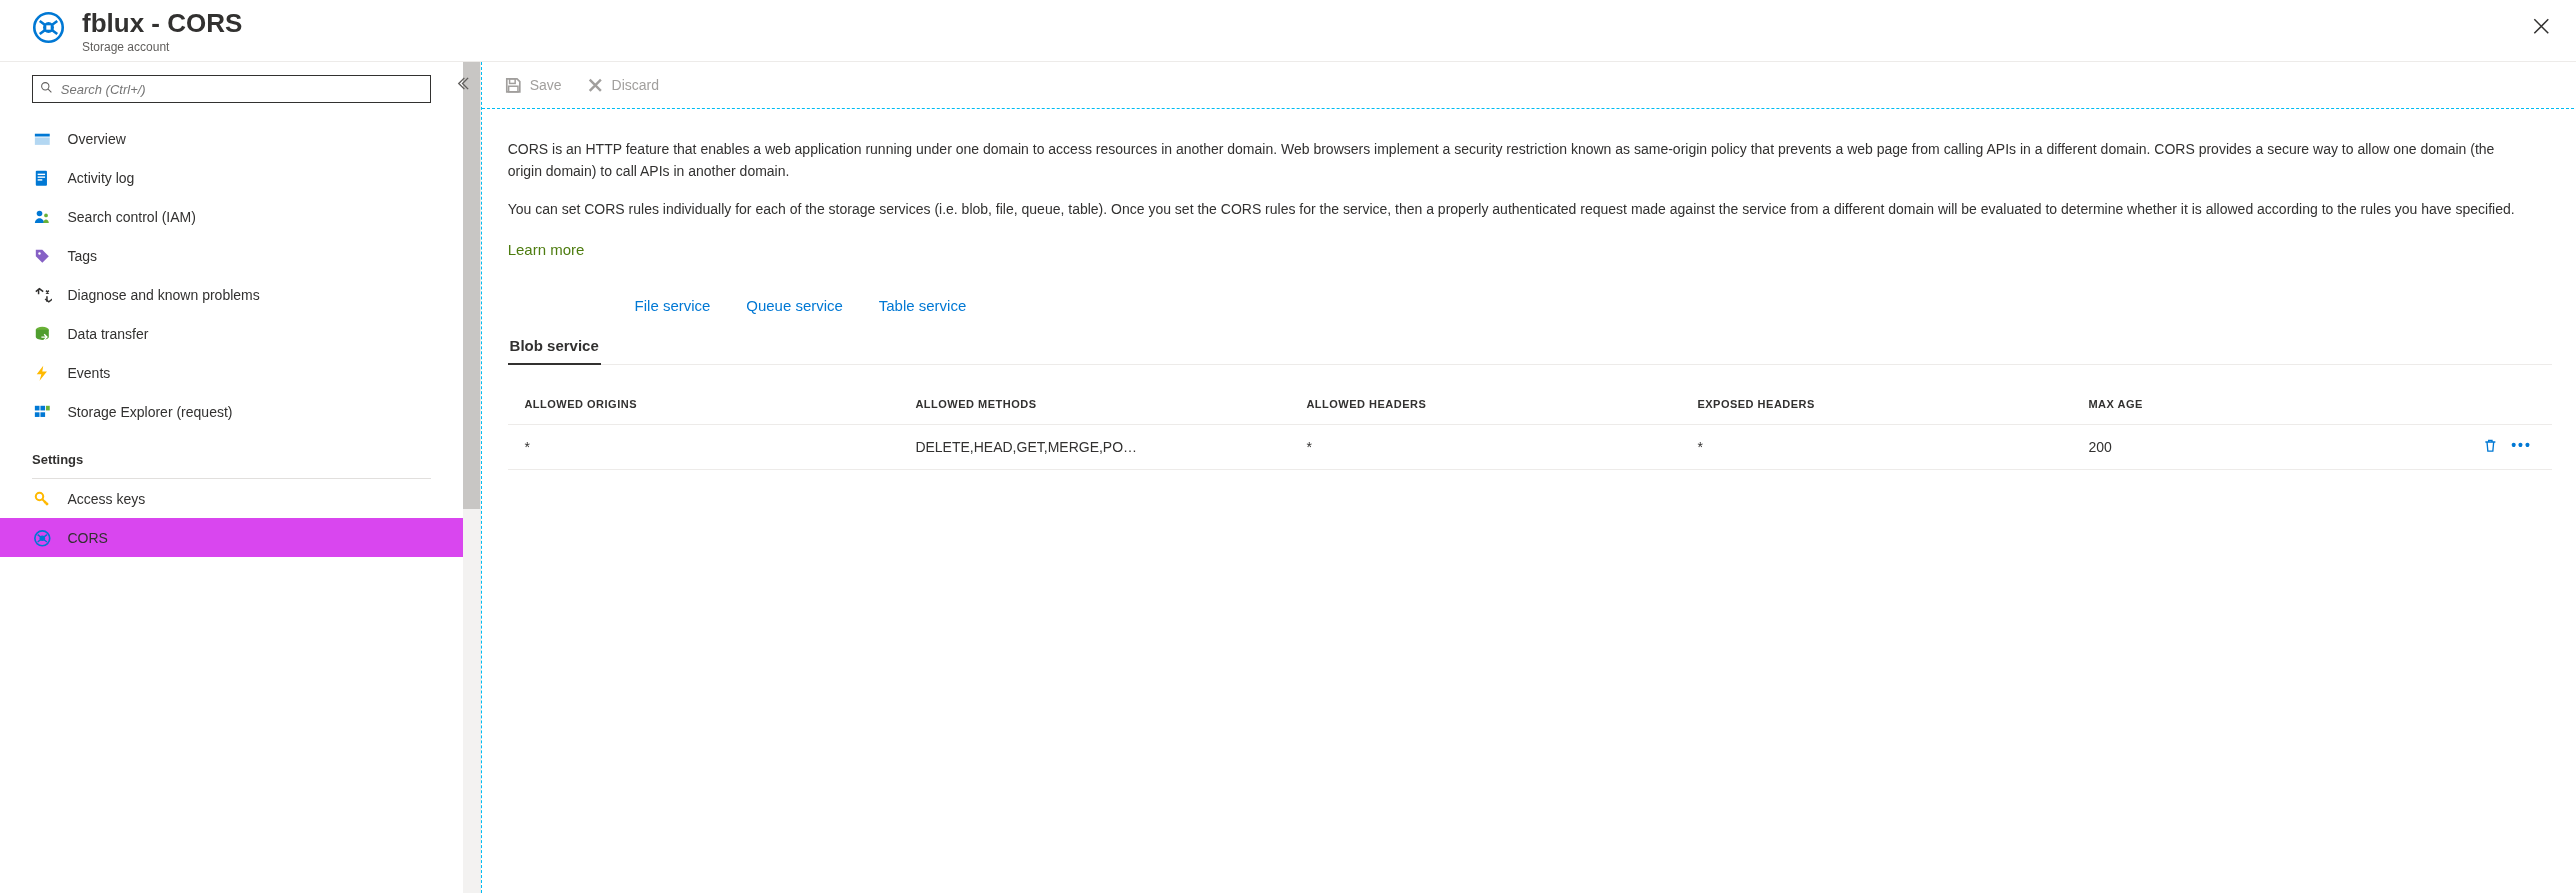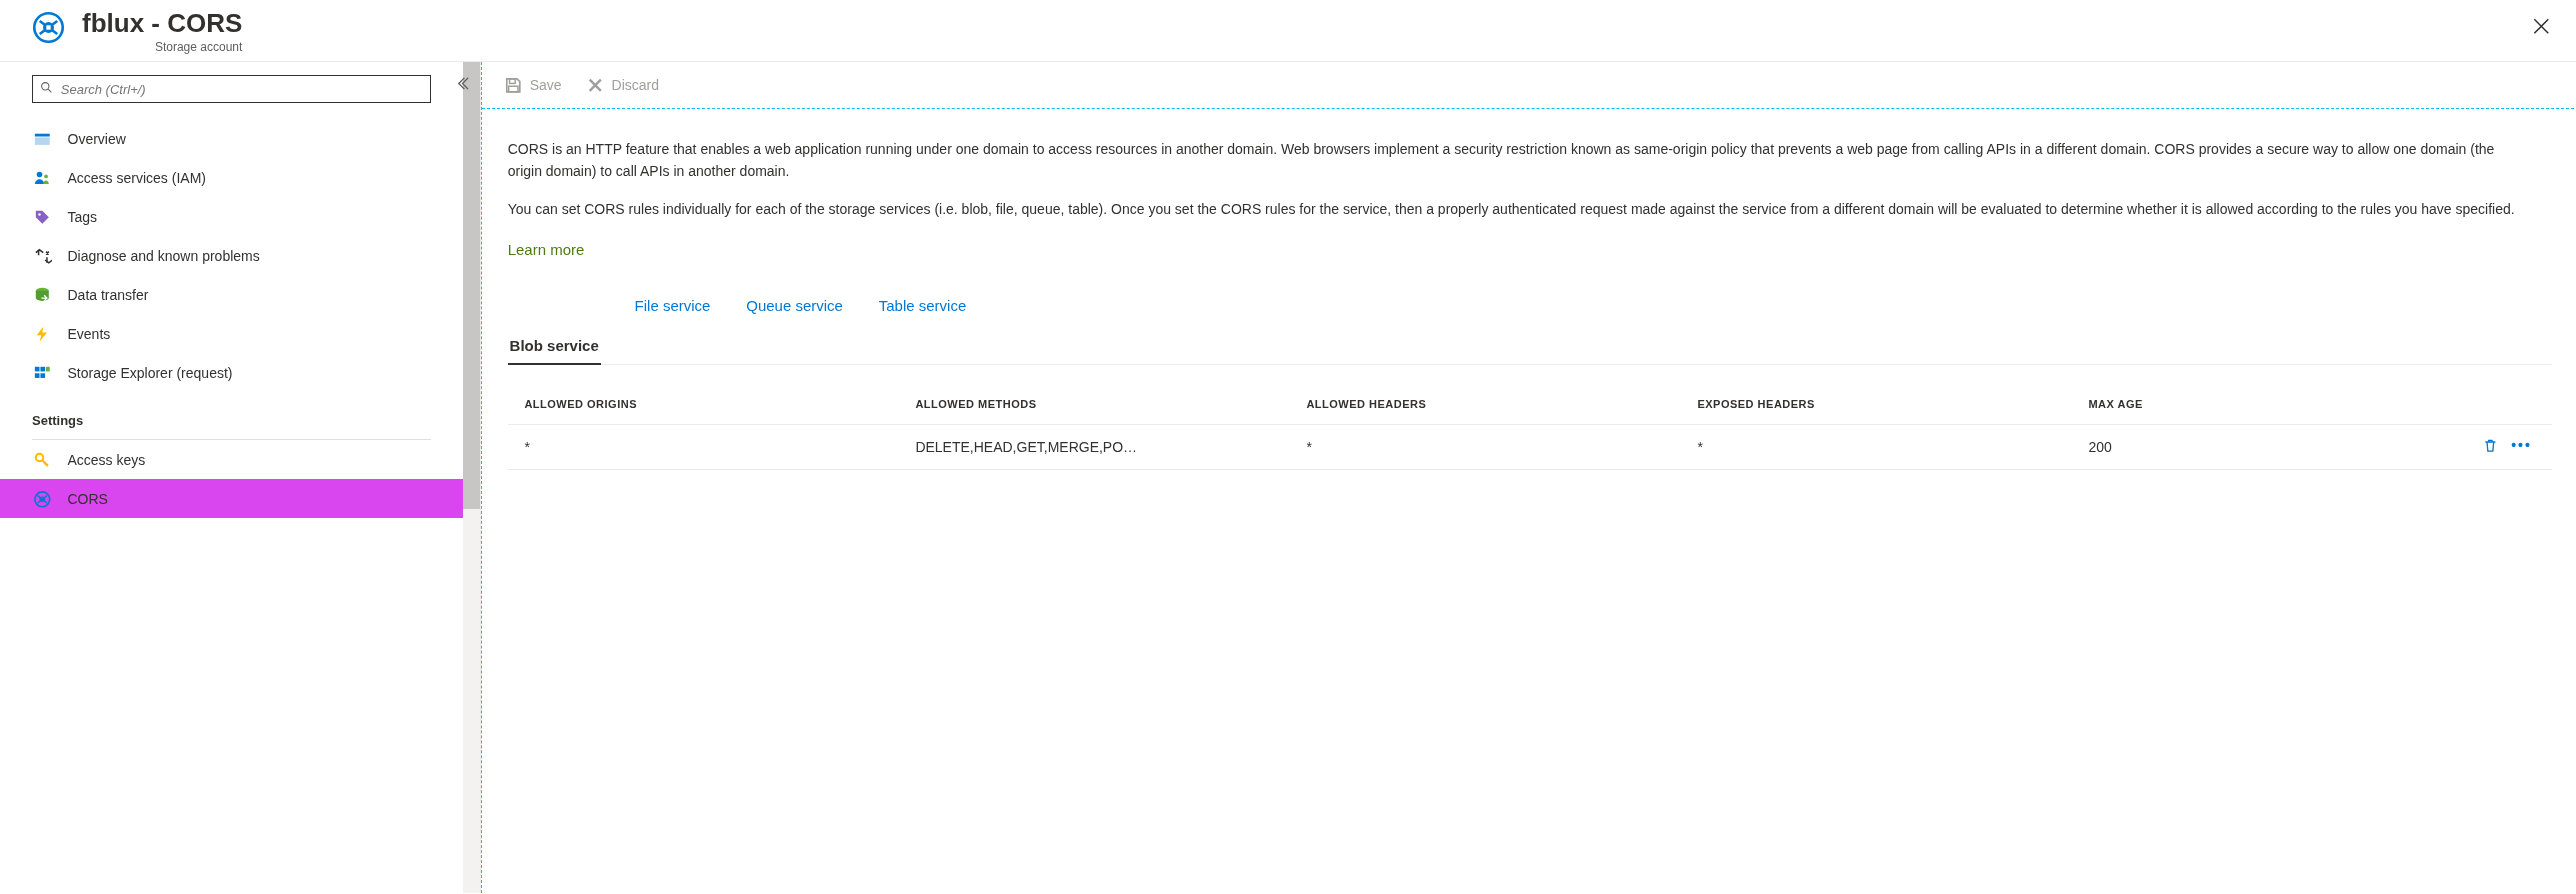--- a/index.html
+++ b/index.html
@@ -13,21 +13,20 @@
     overflow: hidden;
   }
 
   
   .page-header {
     display: flex;
     align-items: flex-start;
     padding: 9.3px 20.5px 7.4px 30px;
     border-bottom: 0.9px solid #edebe9;
     position: relative;
-    text-align: right;
   }
   .page-header .hdr-icon {
     width: 37px; height: 37px;
     margin-right: 15px;
     color: #0078d4;
     flex-shrink: 0;
     display:flex;align-items:center;justify-content:center;
   }
   .page-header .titles h1 {
     font-size: 26px;
@@ -288,31 +287,42 @@
         <div class="nav-item">
           <span class="nav-ico">
             <svg width="18.6" height="18.6" viewBox="0 0 20 20">
                 <rect x="2" y="4" width="16" height="3" fill="#0078d4"></rect>
                 <rect x="2" y="8" width="16" height="8" fill="#b3d7f2"></rect>
               </svg>
           </span>
           <span>Overview</span>
         </div>
 
+        <div class="nav-item">
+          <span class="nav-ico">
+            <svg width="18.6" height="18.6" viewBox="0 0 20 20">
+                <rect x="3" y="2" width="12" height="16" rx="1" fill="#0078d4"></rect>
+                <rect x="5" y="5" width="8" height="1.5" fill="#fff"></rect>
+                <rect x="5" y="8" width="8" height="1.5" fill="#fff"></rect>
+                <rect x="5" y="11" width="5" height="1.5" fill="#fff"></rect>
+              </svg>
+          </span>
+          <span>Activity log</span>
+        </div>
 
         <div class="nav-item">
           <span class="nav-ico">
             <svg width="18.6" height="18.6" viewBox="0 0 20 20">
                 <circle cx="7" cy="6" r="3" fill="#0078d4"></circle>
                 <path d="M2 16c0-3 3-5 5-5s5 2 5 5" fill="#0078d4"></path>
                 <circle cx="14" cy="8" r="2" fill="#69b137"></circle>
                 <path d="M11 16c0-2 1.5-3.5 3-3.5s3 1.5 3 3.5" fill="#69b137"></path>
               </svg>
           </span>
-          <span>Access services (IAM)</span>
+          <span>Search control (IAM)</span>
         </div>
 
         <div class="nav-item">
           <span class="nav-ico">
             <svg width="18.6" height="18.6" viewBox="0 0 20 20">
                 <path d="M3 3h7l7 7-7 7-7-7z" fill="#8661c5"></path>
                 <circle cx="7" cy="7" r="1.3" fill="#fff"></circle>
               </svg>
           </span>
           <span>Tags</span>

